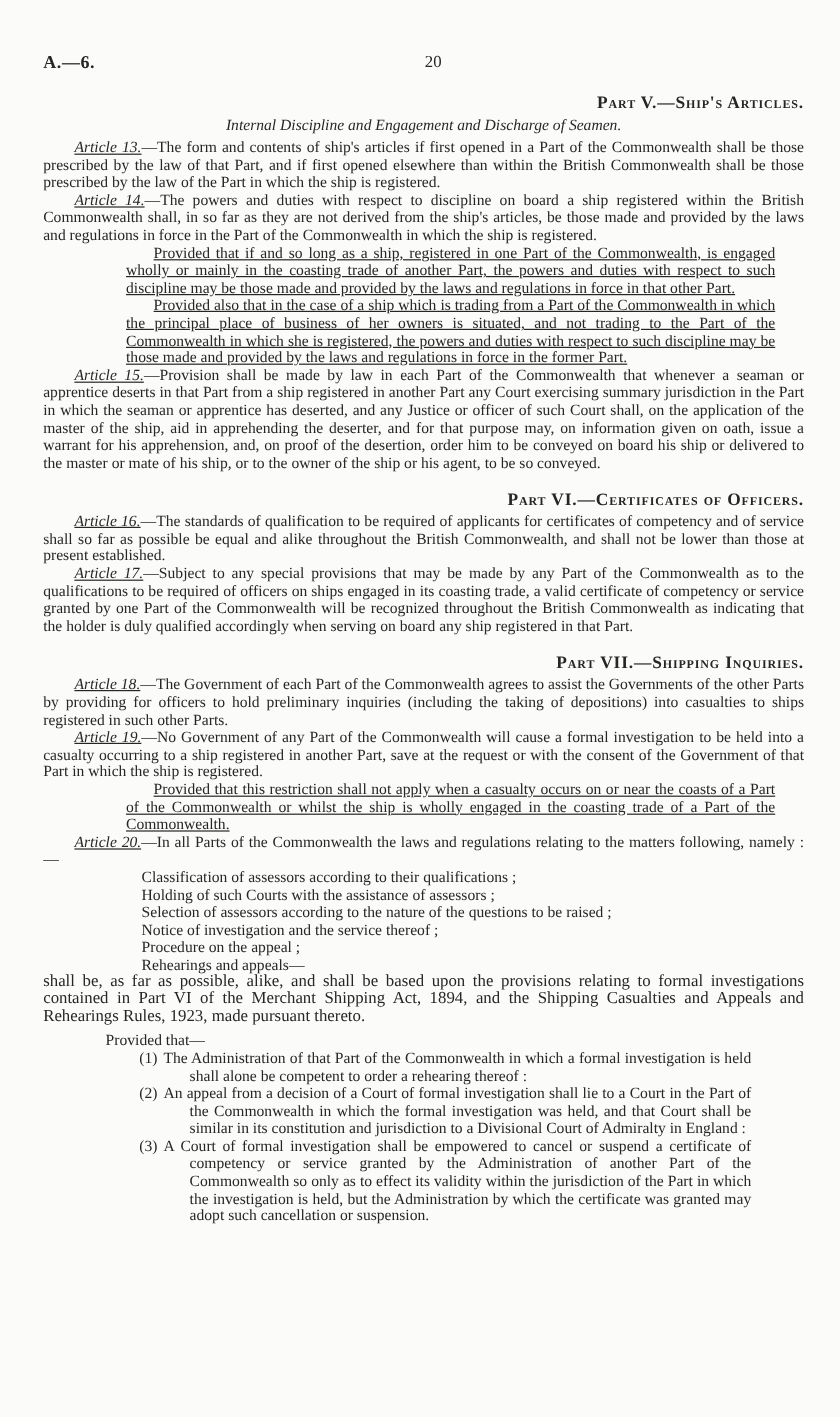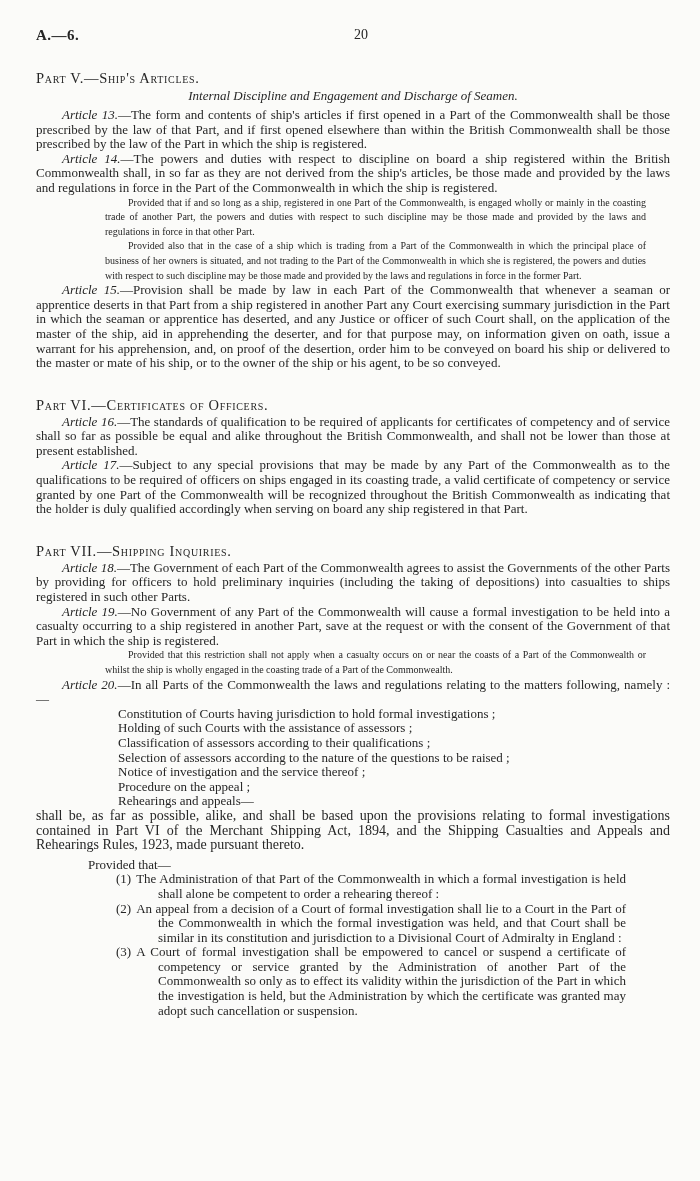--- a/index.html
+++ b/index.html
@@ -4,60 +4,61 @@
 <style>
   * { margin: 0; padding: 0; box-sizing: border-box; }
   html, body { width: 700px; }
   body {
     height: 1181px;
     background: #fbfbf9;
     color: #262626;
     font-family: "Liberation Serif", "DejaVu Serif", serif;
     overflow: hidden;
   }
-  .page { padding: 26px 30px 0 36px; }
+  .page { padding: 44px 30px 0 36px; }
 
   .page-header { position: relative; height: 18px; margin-bottom: 10px; }
   .doc-ref { font-weight: bold; font-size: 15px; letter-spacing: 0.5px; }
   .page-number {
     position: absolute; left: 16px; right: 0; top: 1px;
     text-align: center; font-size: 14px;
   }
 
   .part-heading {
-    text-align: left;
+    text-align: right;
     font-variant: small-caps;
     font-size: 14.5px;
     letter-spacing: 0.7px;
-    font-weight: normal;
-    margin-top: 26px;
+    font-weight: bold;
+    margin-top: 16px;
     margin-bottom: 1px;
   }
   .part-subtitle {
     text-align: center;
     font-style: italic;
     font-size: 13px;
     margin-bottom: 4px;
   }
 
   p.article {
     font-size: 13px;
     line-height: 14.6px;
     text-align: justify;
     text-indent: 26px;
   }
-  .alabel { font-style: italic; }
+  .alabel { font-style: italic; text-decoration: underline; }
 
   .proviso {
-    font-size: 10px;
+    font-size: 13px;
     line-height: 14.6px;
     text-align: justify;
     margin-left: 69px;
     margin-right: 24px;
     text-indent: 23px;
+    text-decoration: underline;
   }
 
   .list-block { margin-left: 82px; margin-right: 8px; }
   .list-item { font-size: 13px; line-height: 14.6px; }
 
   .continuation {
     font-size: 14px;
     line-height: 14.6px;
     text-align: justify;
   }
@@ -110,23 +111,22 @@
 
   <p class="article"><span class="alabel">Article 18.</span><span>—The Government of each Part of the Commonwealth agrees to assist the Governments of the other Parts by providing for officers to hold preliminary inquiries (including the taking of depositions) into casualties to ships registered in such other Parts.</span></p>
 
   <p class="article"><span class="alabel">Article 19.</span><span>—No Government of any Part of the Commonwealth will cause a formal investigation to be held into a casualty occurring to a ship registered in another Part, save at the request or with the consent of the Government of that Part in which the ship is registered.</span></p>
 
   <p class="proviso">Provided that this restriction shall not apply when a casualty occurs on or near the coasts of a Part of the Commonwealth or whilst the ship is wholly engaged in the coasting trade of a Part of the Commonwealth.</p>
 
   <p class="article"><span class="alabel">Article 20.</span><span>—In all Parts of the Commonwealth the laws and regulations relating to the matters following, namely :—</span></p>
 
   <div class="list-block">
-    <div class="list-item">Constitution of Courts having jurisdiction to hold formal investigations ;</div>
+    <div class="list-item">Classification of assessors according to their qualifications ;</div>
     <div class="list-item">Holding of such Courts with the assistance of assessors ;</div>
-    <div class="list-item">Classification of assessors according to their qualifications ;</div>
     <div class="list-item">Selection of assessors according to the nature of the questions to be raised ;</div>
     <div class="list-item">Notice of investigation and the service thereof ;</div>
     <div class="list-item">Procedure on the appeal ;</div>
     <div class="list-item">Rehearings and appeals—</div>
   </div>
 
   <p class="continuation">shall be, as far as possible, alike, and shall be based upon the provisions relating to formal investigations contained in Part VI of the Merchant Shipping Act, 1894, and the Shipping Casualties and Appeals and Rehearings Rules, 1923, made pursuant thereto.</p>
 
   <div class="provided-label">Provided that—</div>
 

